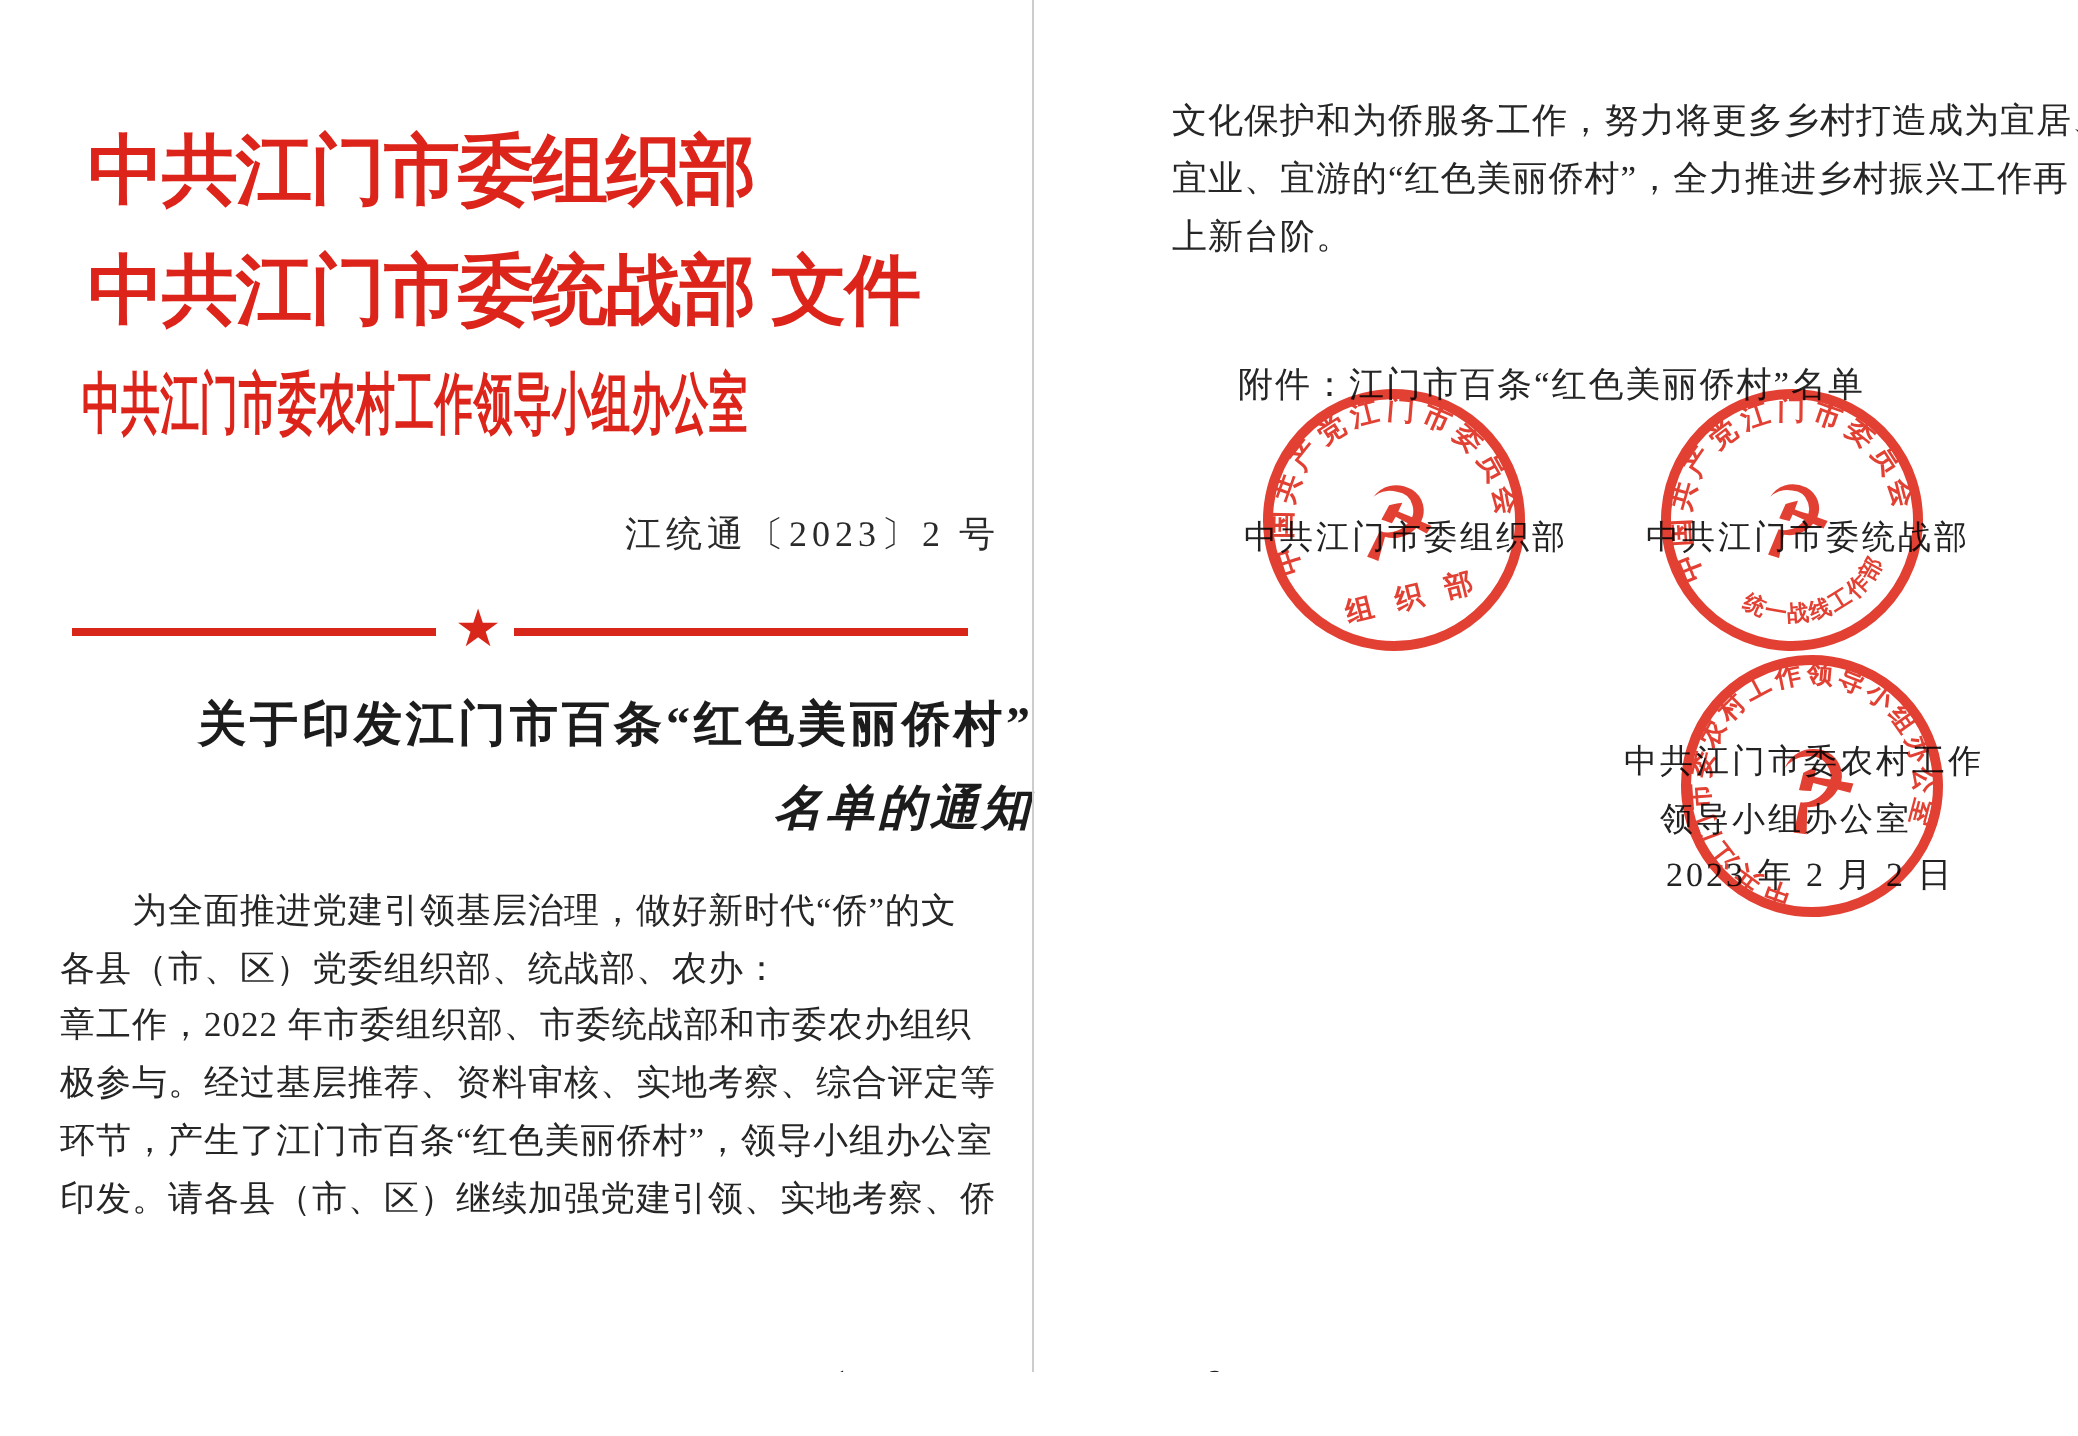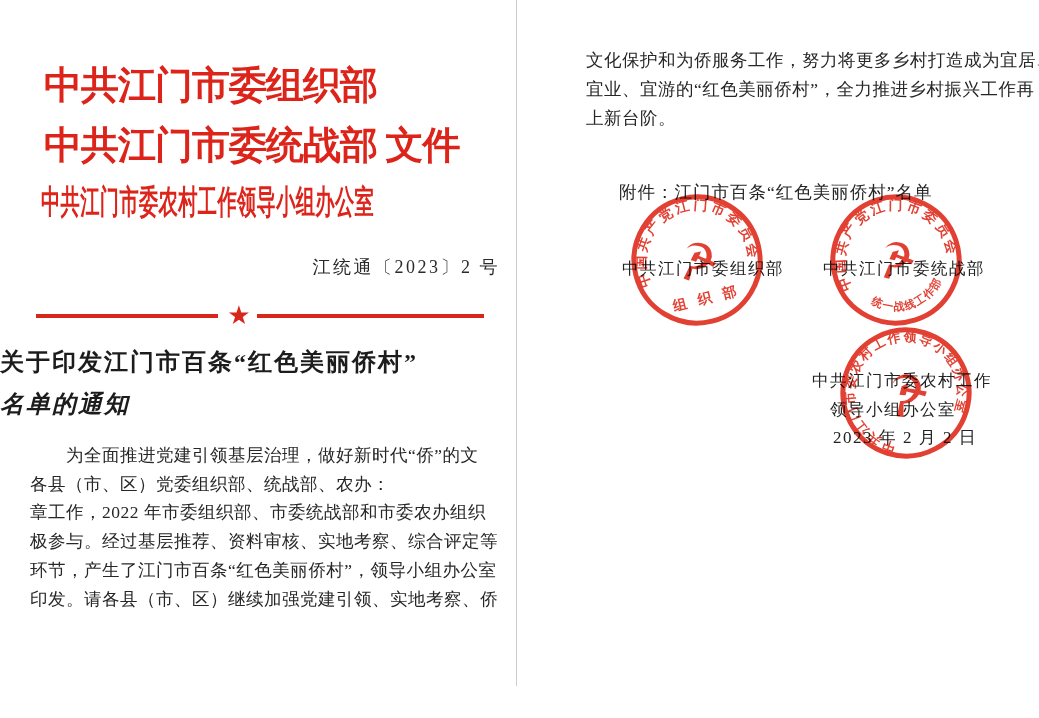--- a/index.html
+++ b/index.html
@@ -19,21 +19,21 @@
             font-size:18px; letter-spacing:2.5px; color:#2a2a2a; }
 
   .rule { position:absolute; left:36px; top:306px; width:448px; height:20px; }
   .rule .seg { position:absolute; top:8px; height:4px; background:#d8261b; }
   .rule .seg1 { left:0; width:182px; }
   .rule .seg2 { left:221px; width:227px; }
   .rule .star { position:absolute; left:184px; top:-4px; width:38px; text-align:center;
                 color:#d8261b; font-size:26px; line-height:26px;
                 font-family:"DejaVu Sans", sans-serif; }
 
-  .title-line { position:absolute; left:0; width:517px; text-align:left;
+  .title-line { position:absolute; left:0; width:517px; text-align:right;
                 font-size:24px; font-weight:bold; color:#1c1c1c; letter-spacing:2px; white-space:nowrap; }
   .title-1 { top:346px; }
   .title-2 { top:388px;font-style:italic; }
 
   .body-block { position:absolute; font-size:17.5px; color:#262626; letter-spacing:0.5px; }
   .body-1 { left:30px; top:441px; width:462px; line-height:28.7px; }
   .body-2 { left:586px; top:46px; width:432px; line-height:29px; }
   .body-block .bline { white-space:nowrap; }
 
   .attachment { position:absolute; left:619px; top:168px; font-size:17.5px;

